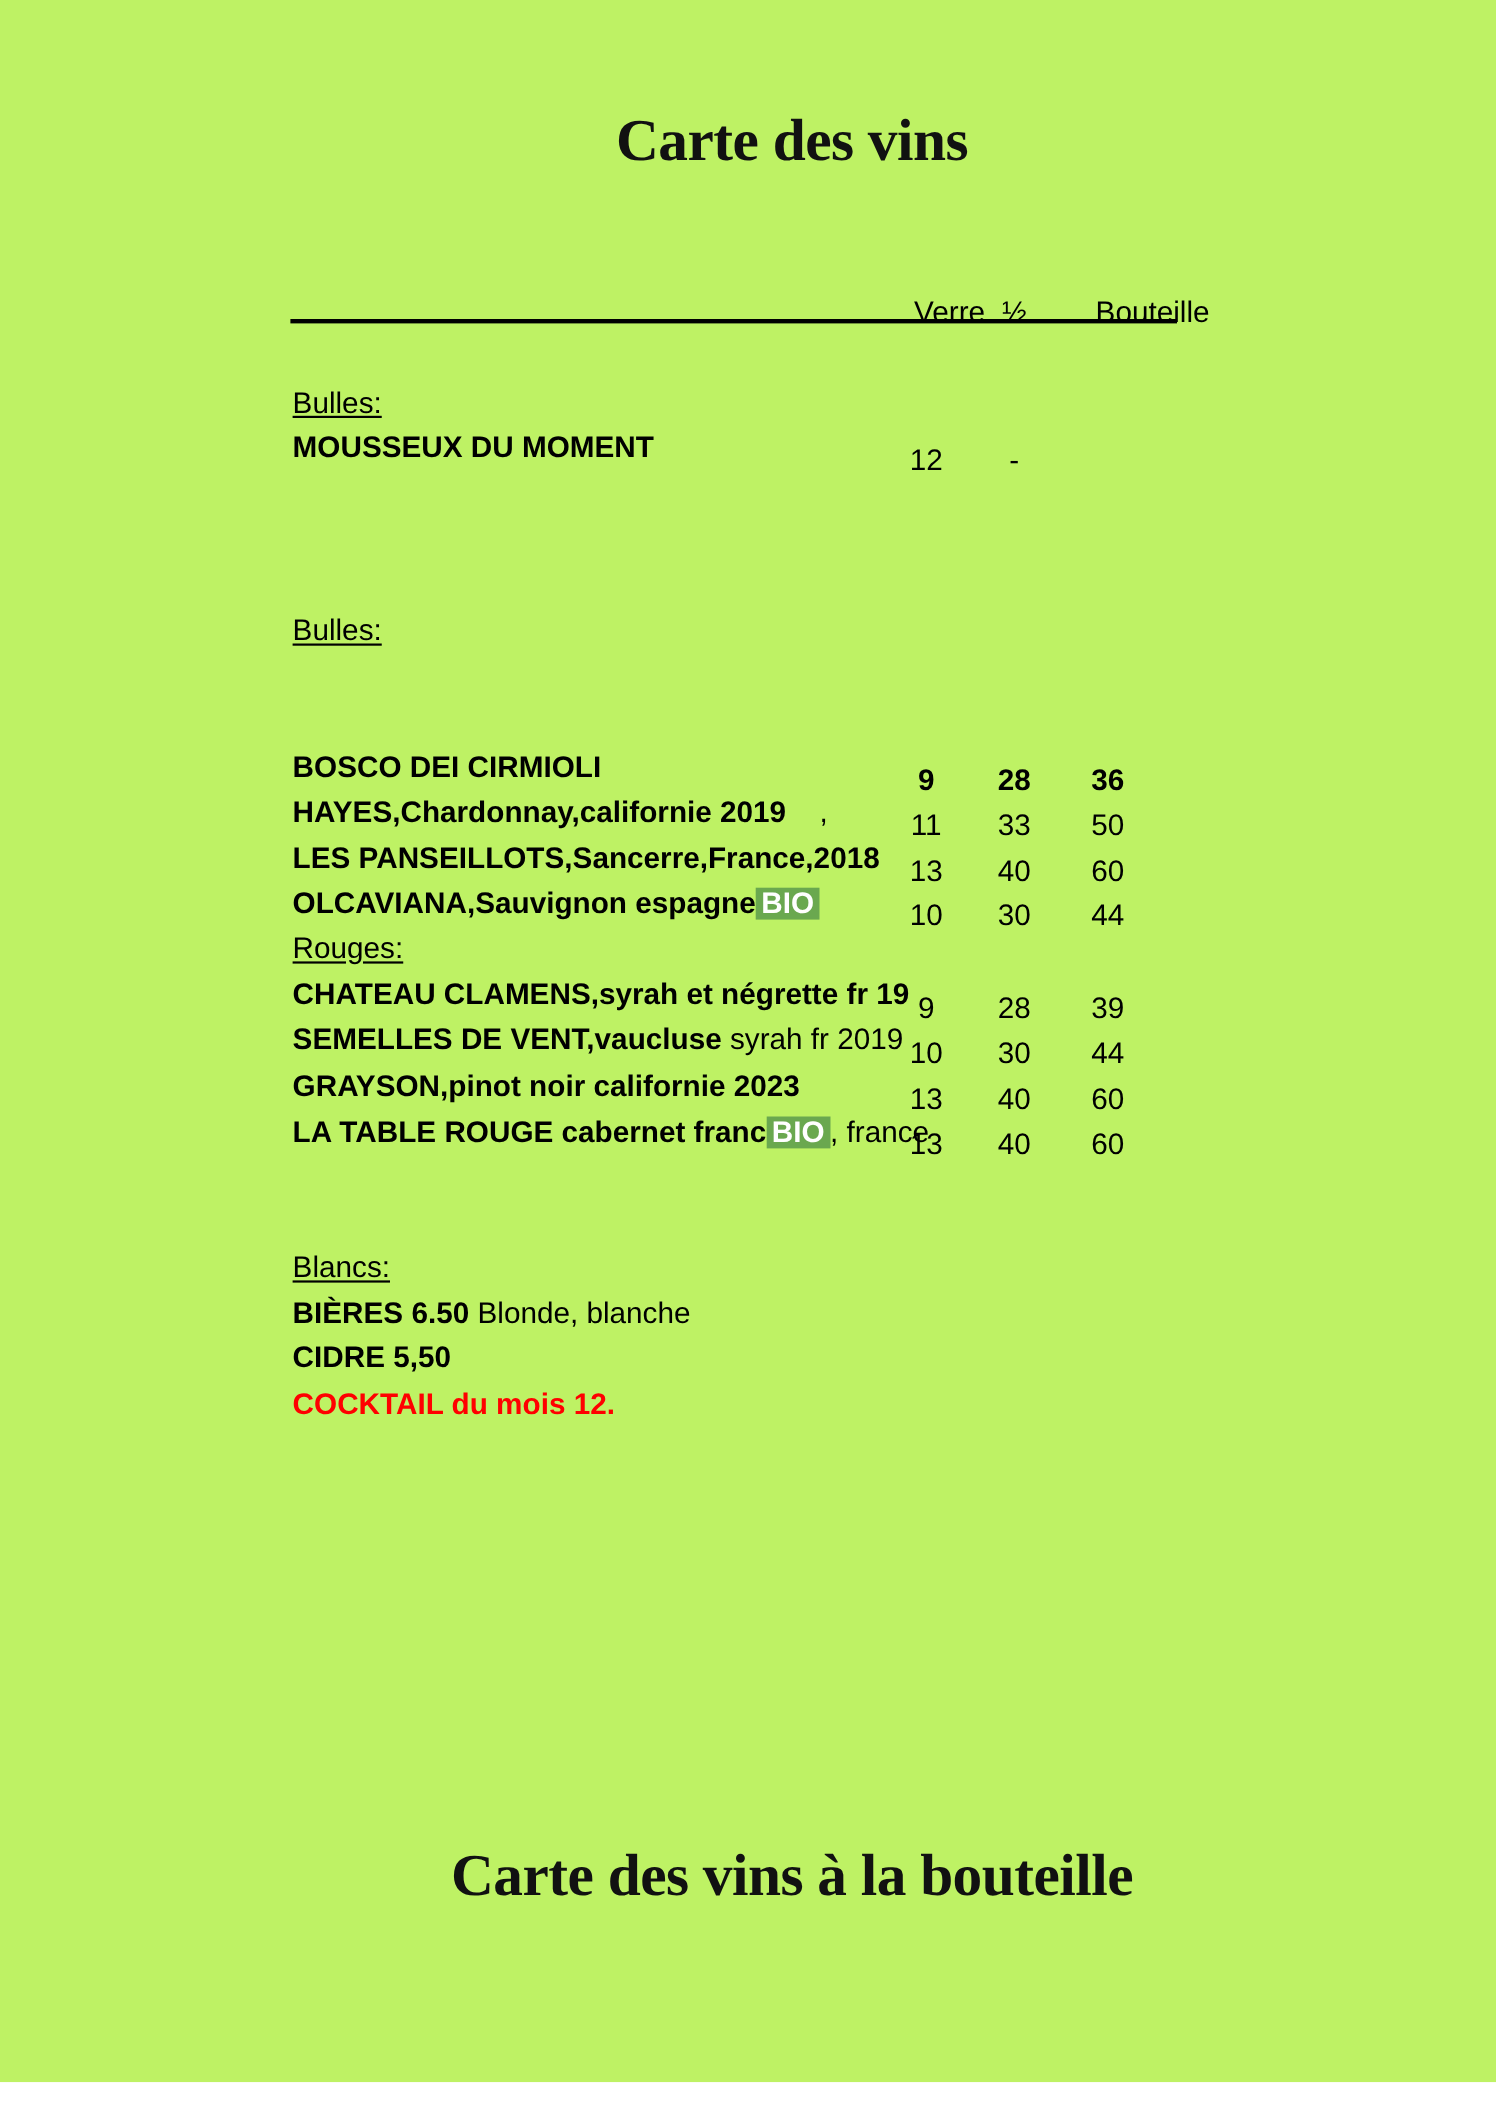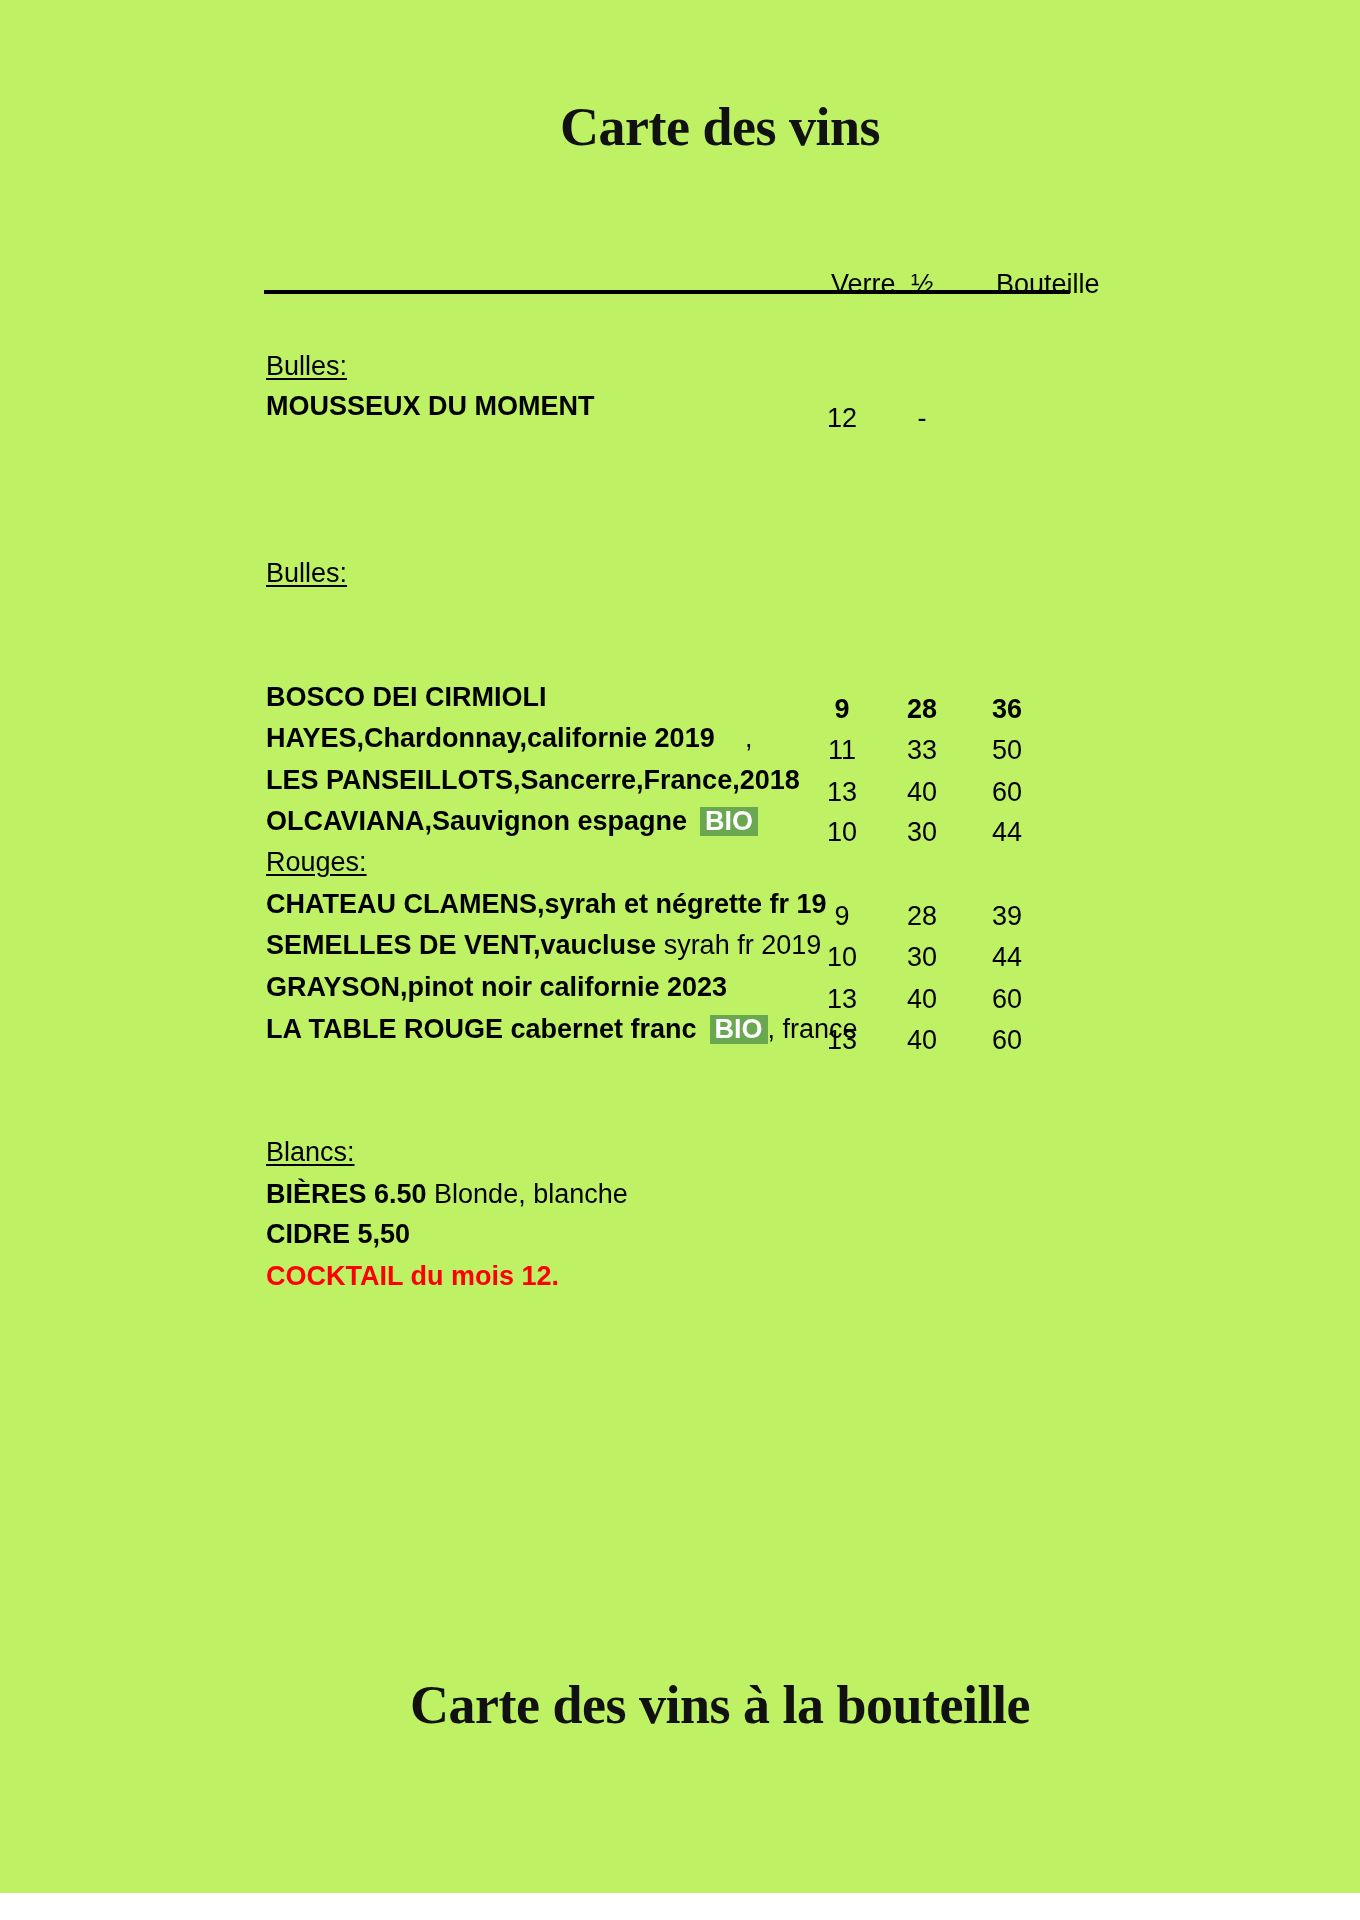--- a/index.html
+++ b/index.html
@@ -57,21 +57,20 @@
     width: 60px;
     text-align: center;
     margin-top: 12px;
   }
   .price-verre { left: 546px; }  
   .price-demi  { left: 626px; }  
   .price-bout  { left: 711px; }  
 
   .bio-badge {
     display: inline-block;
-    margin-left: 13px;
     padding: 1px 5px 2px 5px;
     font-weight: 700;
     color: #ffffff;
     vertical-align: baseline;
   }
   .stray-comma { position: absolute; left: 479px; top: 0; }
   .red-line { }
 </style>
 </head>
 <body>

